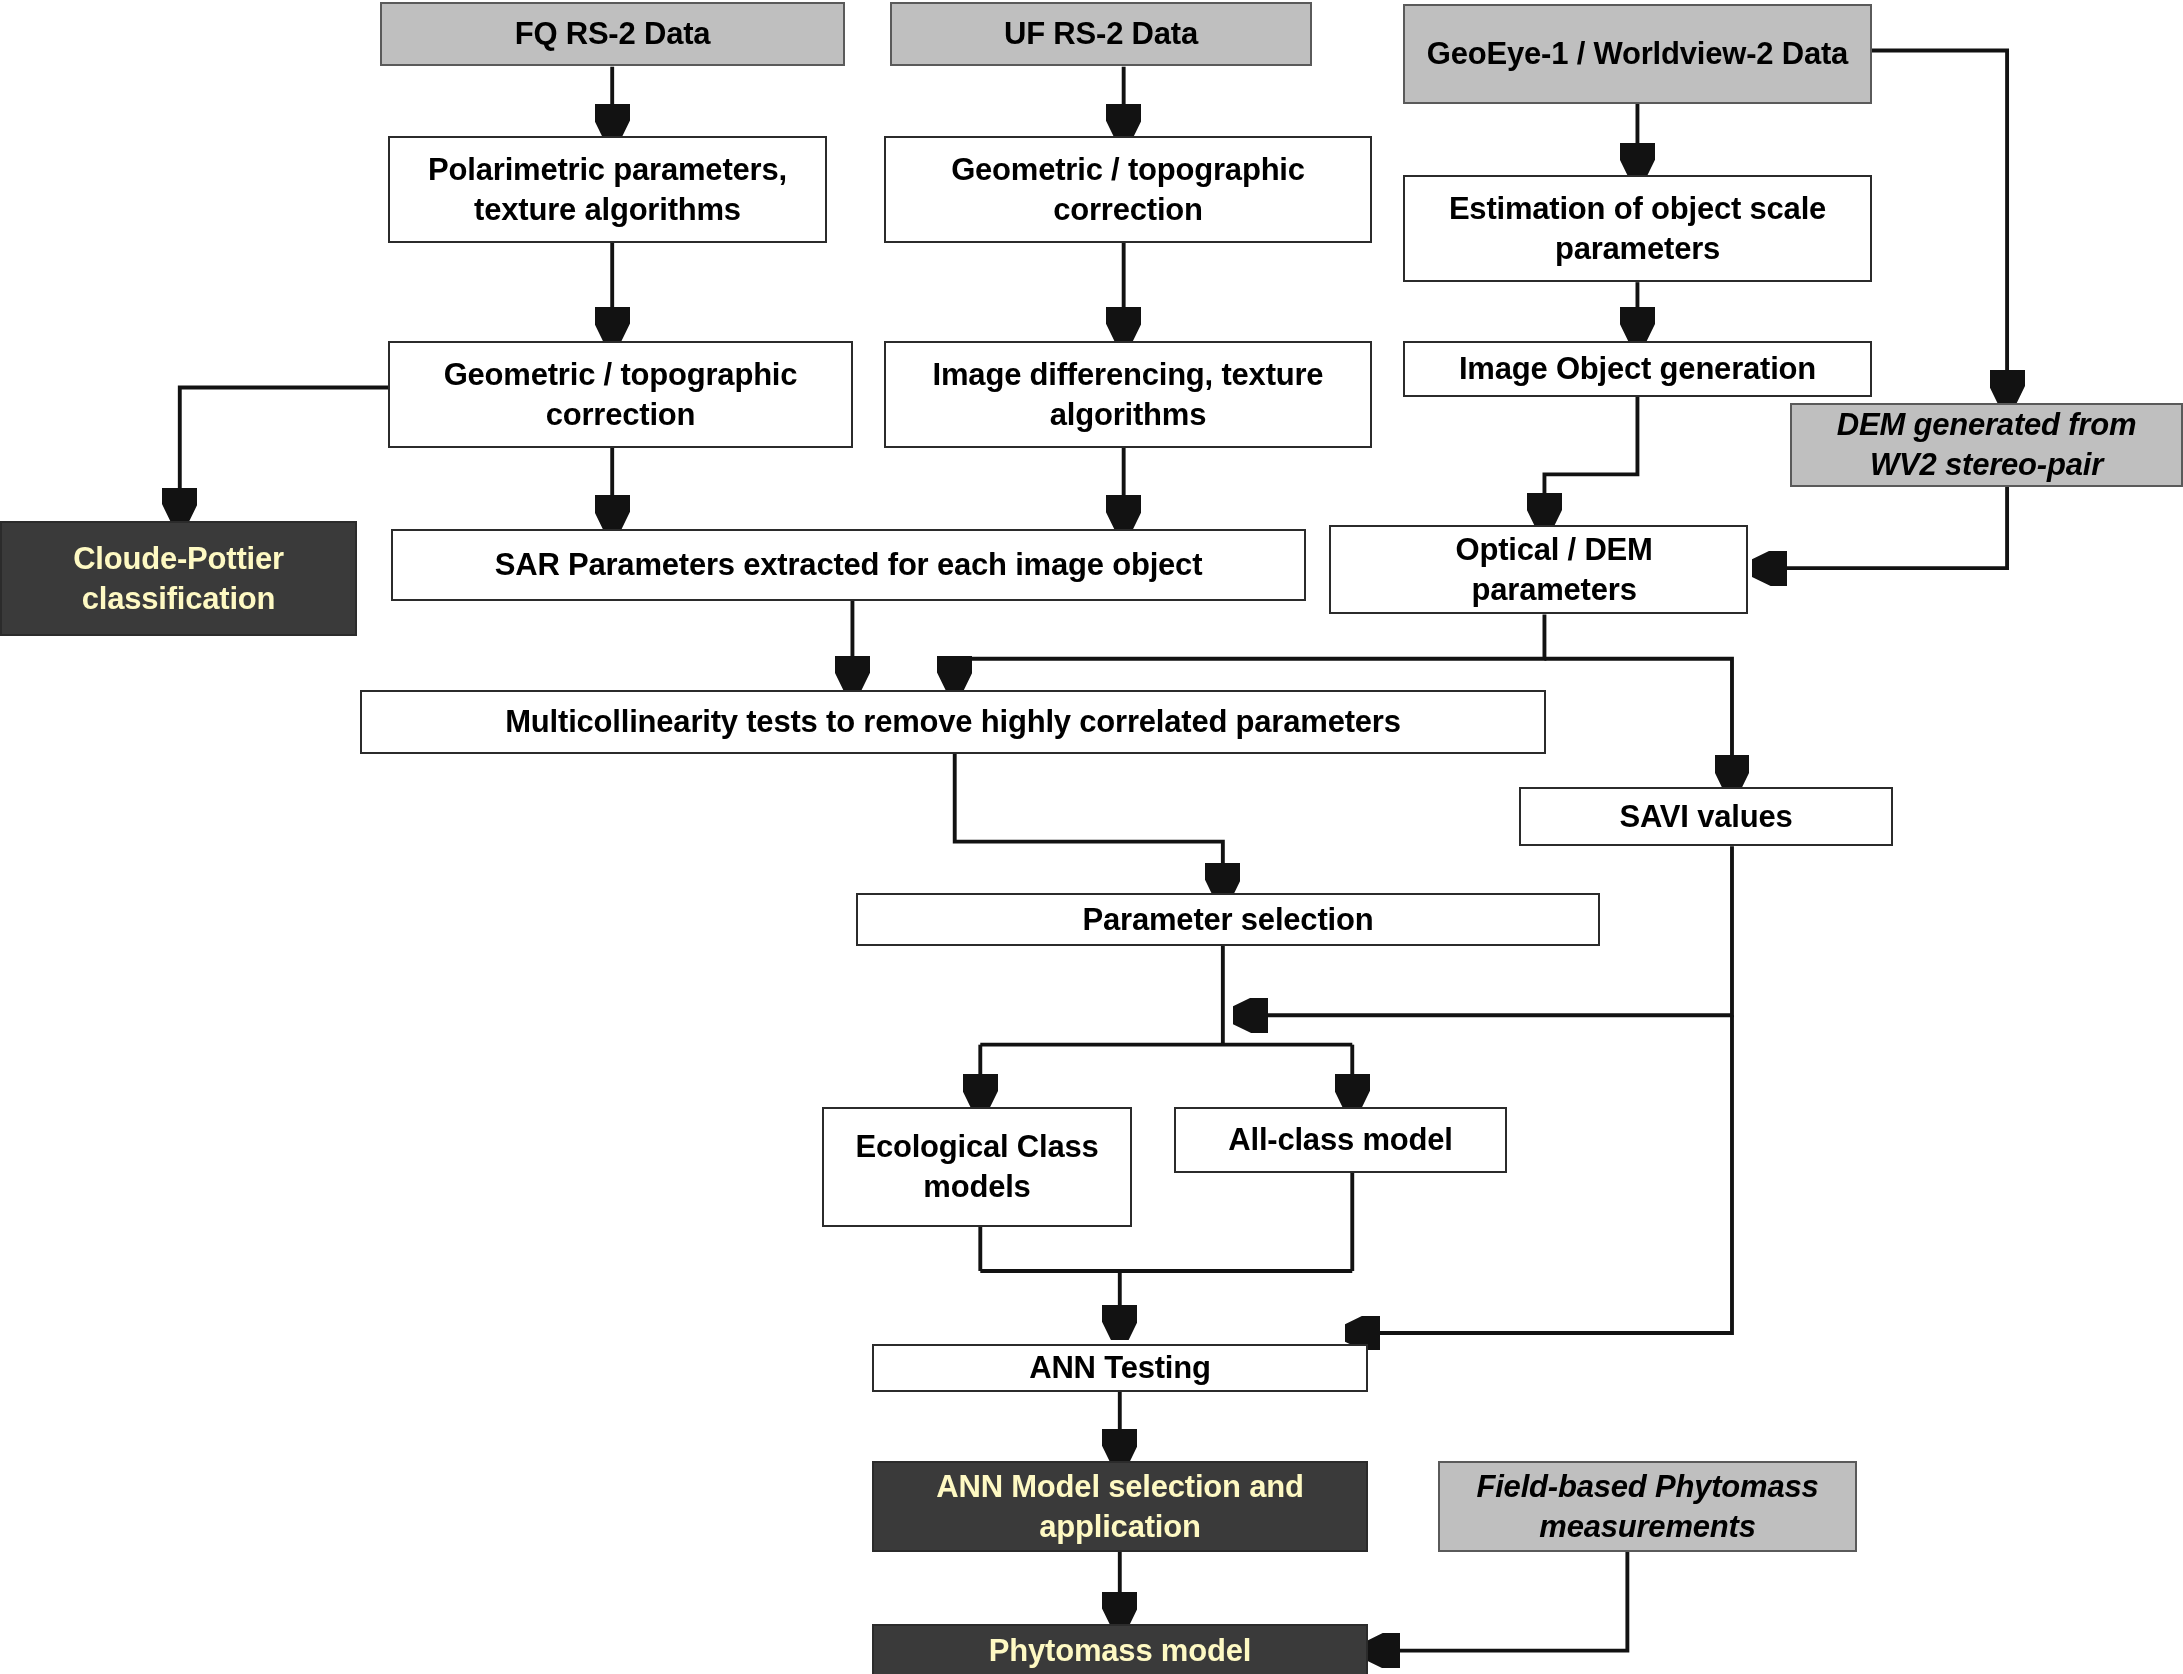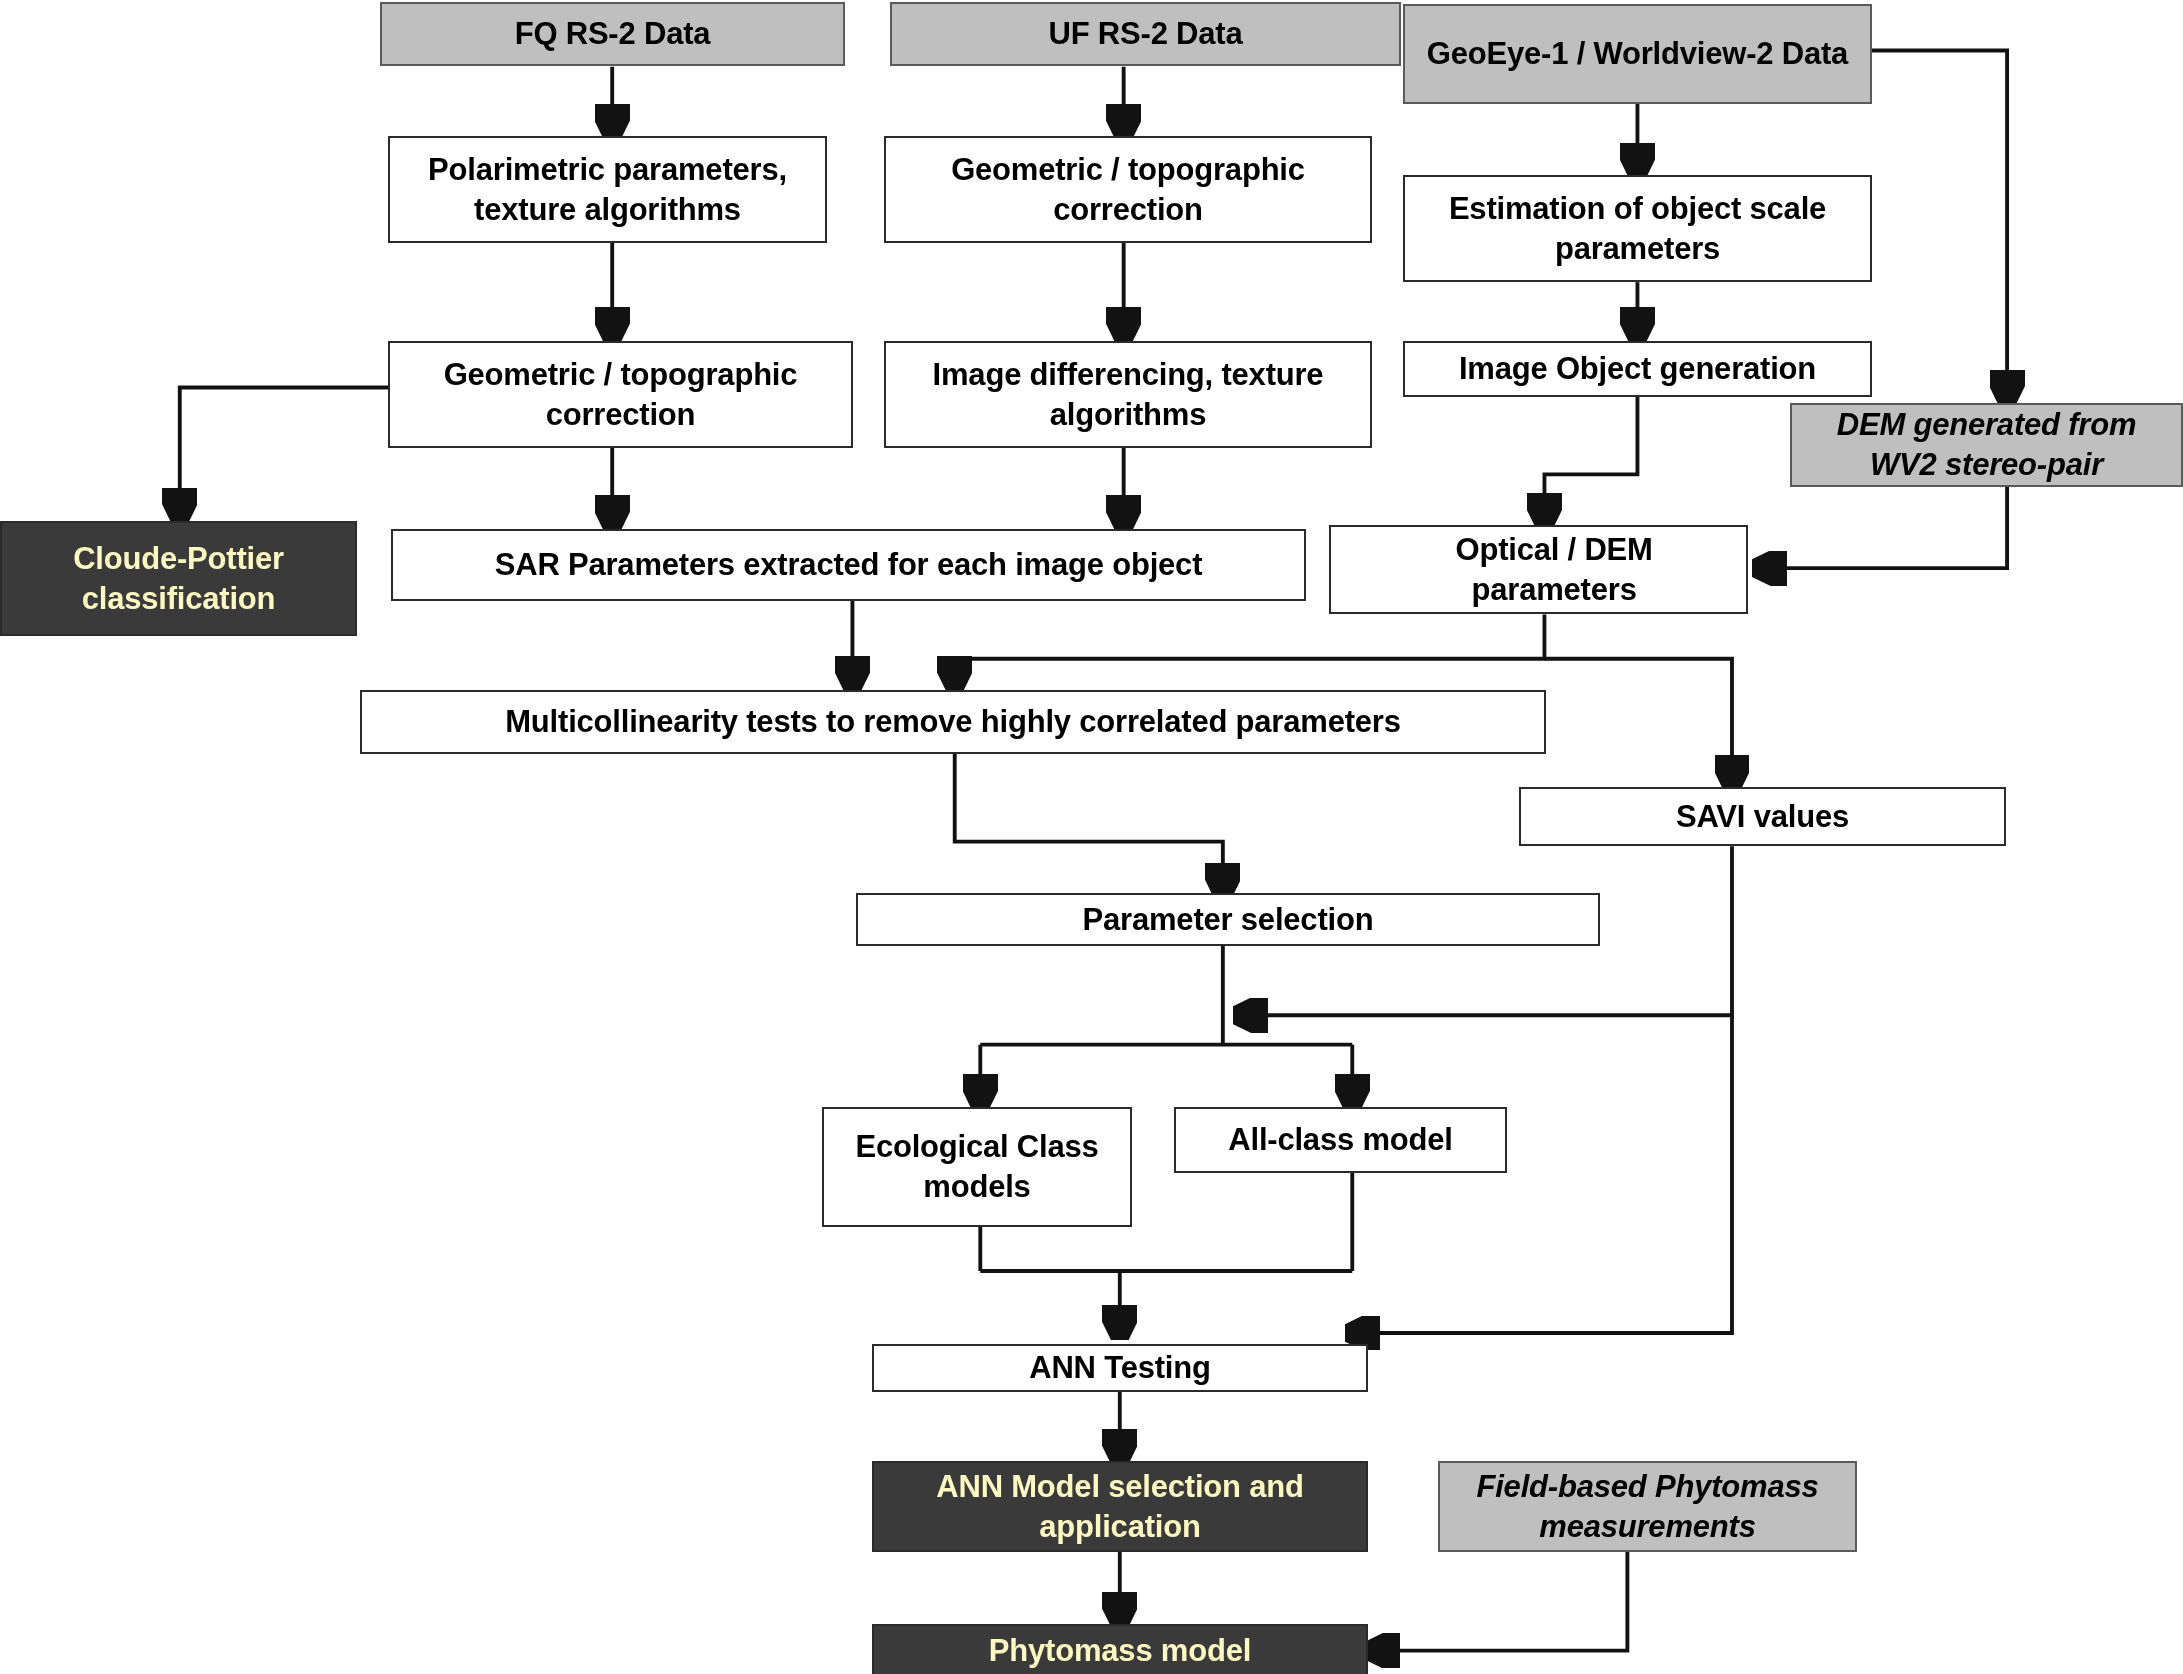--- a/index.html
+++ b/index.html
@@ -123,21 +123,21 @@
 
     <path d="M1445,2000 L1445,2090" marker-end="url(#arrow)"></path>
 
     <path d="M2100,2000 L2100,2130 L1770,2130" marker-end="url(#arrow)"></path>
   </svg>
 
   <div class="node gray" style="left:380px; top:2.3px; width:465px; height:64px;">
     <span>FQ RS-2 Data</span>
   </div>
 
-  <div class="node gray" style="left:890px; top:2.3px; width:511px; height:64px;text-align:right;">
+  <div class="node gray" style="left:890px; top:2.3px; width:422px; height:64px;text-align:right;">
     <span>UF RS-2 Data</span>
   </div>
 
   <div class="node gray" style="left:1403px; top:3.9px; width:469px; height:100px;">
     <span>GeoEye-1 / Worldview-2 Data</span>
   </div>
 
   <div class="node" style="left:388px; top:136px; width:439px; height:107px;">
     <span>Polarimetric parameters, texture algorithms</span>
   </div>
@@ -175,21 +175,21 @@
   </div>
 
   <div class="node" style="left:1329px; top:525px; width:419px; height:89px;padding-left:39px;">
     <span>Optical / DEM parameters</span>
   </div>
 
   <div class="node" style="left:360px; top:690px; width:1186px; height:64px;">
     <span>Multicollinearity tests to remove highly correlated parameters</span>
   </div>
 
-  <div class="node" style="left:1519px; top:787px; width:487px; height:59px;">
+  <div class="node" style="left:1519px; top:787px; width:374px; height:59px;">
     <span>SAVI values</span>
   </div>
 
   <div class="node" style="left:856px; top:893px; width:744px; height:53px;">
     <span>Parameter selection</span>
   </div>
 
   <div class="node" style="left:822px; top:1107px; width:310px; height:120px;">
     <span>Ecological Class models</span>
   </div>

